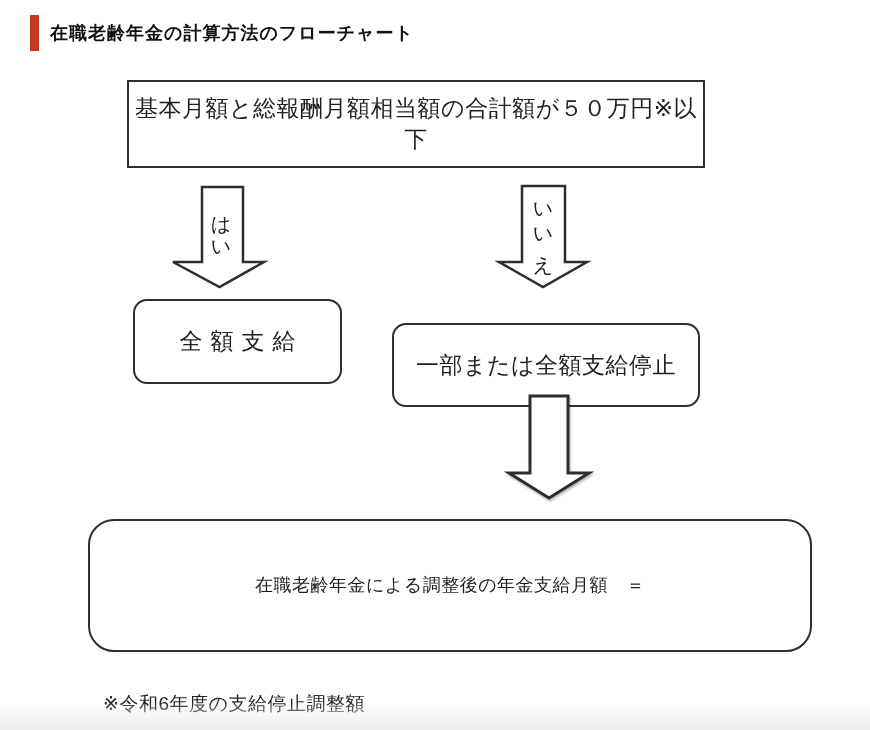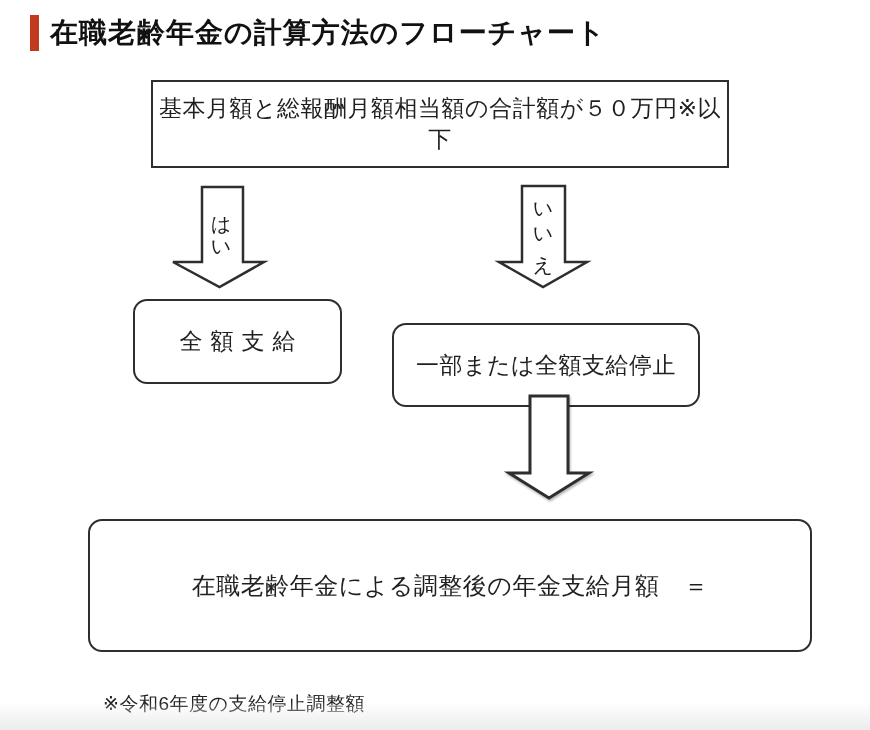--- a/index.html
+++ b/index.html
@@ -31,21 +31,21 @@
   }
   .accent-bar{
     display:inline-block;
     width:9px; height:36px;
     background:var(--accent);
     margin-right:11px;
     flex:0 0 auto;
   }
   .page-title{
     margin:0;
-    font-size:28px;
+    font-size:18px;
     font-weight:700;
     letter-spacing:1px;
     color:#111111;
     white-space:nowrap;
   }
   
   .fc-box{
     position:absolute;
     box-sizing:border-box;
     background:#ffffff;
@@ -53,21 +53,20 @@
     display:flex;
     align-items:center;
     justify-content:center;
     text-align:center;
   }
   .condition-box{
     left:127px; top:80px;
     width:578px; height:88px;
     font-size:23px;
     letter-spacing:0.5px;
-    margin-left:24px;
   }
   .result-box{
     border-width:2.5px;
     border-radius:14px;
     font-size:23px;
   }
   .result-box.yes{
     left:133px; top:299px;
     width:209px; height:85px;
     letter-spacing:0.35em;
@@ -76,23 +75,23 @@
   .result-box.no{
     left:392px; top:299px;
     width:308px; height:84px;
     letter-spacing:0.5px;
     margin-top:24px;
   }
   .formula-box{
     left:88px; top:519px;
     width:724px; height:133px;
     border-width:2.5px;
-    border-radius:14px;
+    border-radius:26px;
     flex-direction:column;
-    font-size:24px;
+    font-size:18px;
     line-height:37px;
     letter-spacing:0.5px;
   }
   
   .fc-arrow{
     position:absolute;
     overflow:visible;
   }
   .fc-arrow polygon{
     fill:#ffffff;

